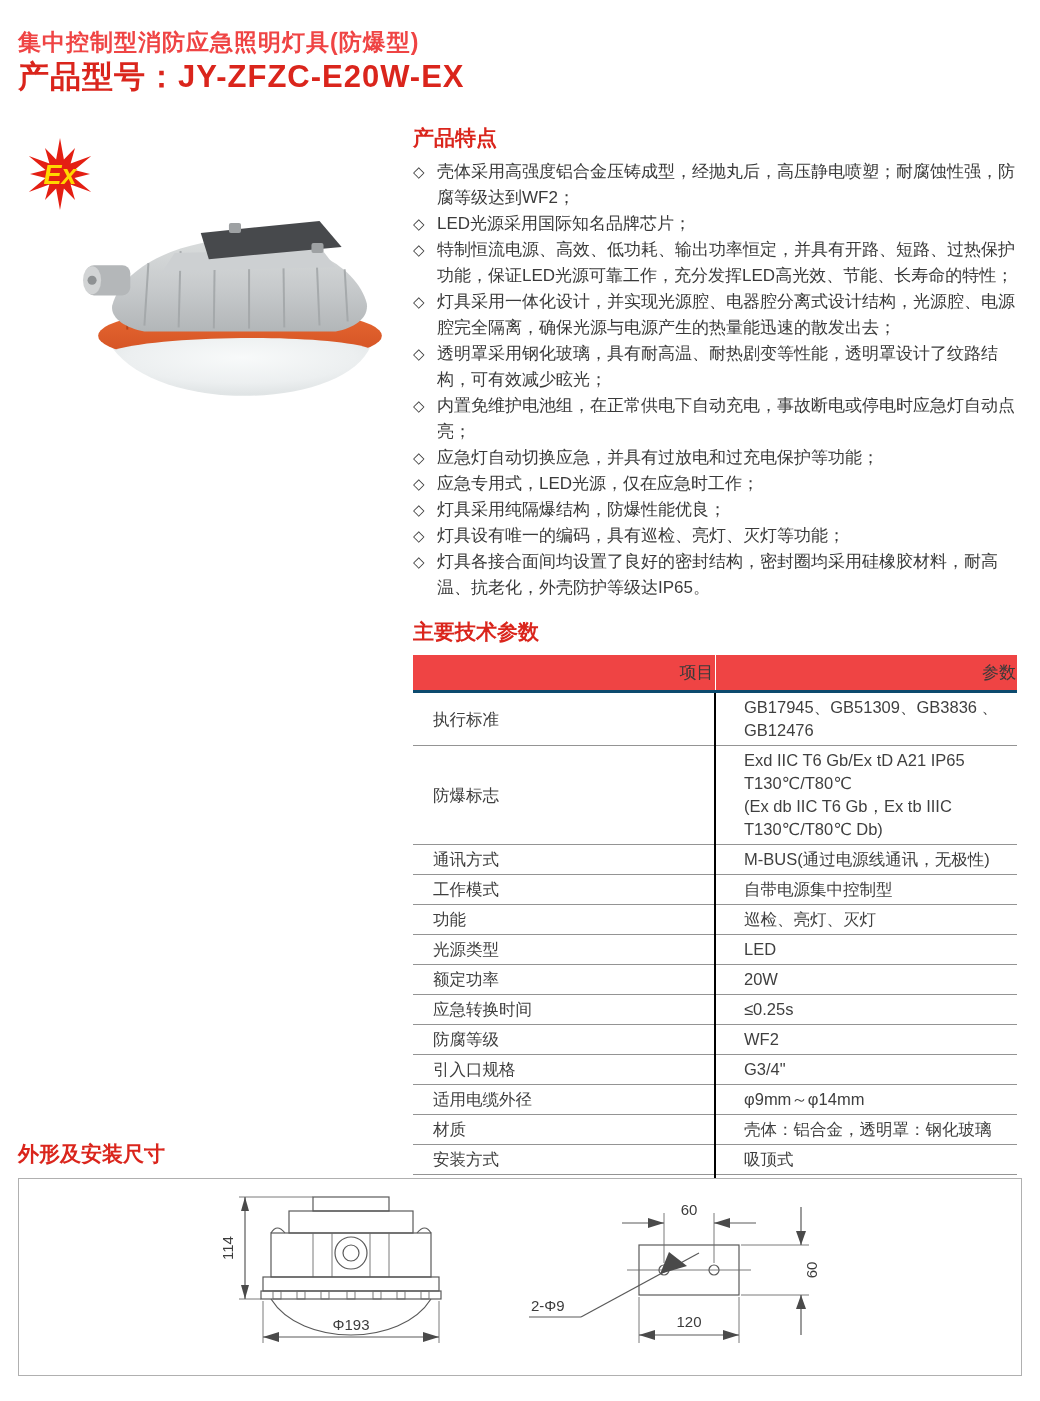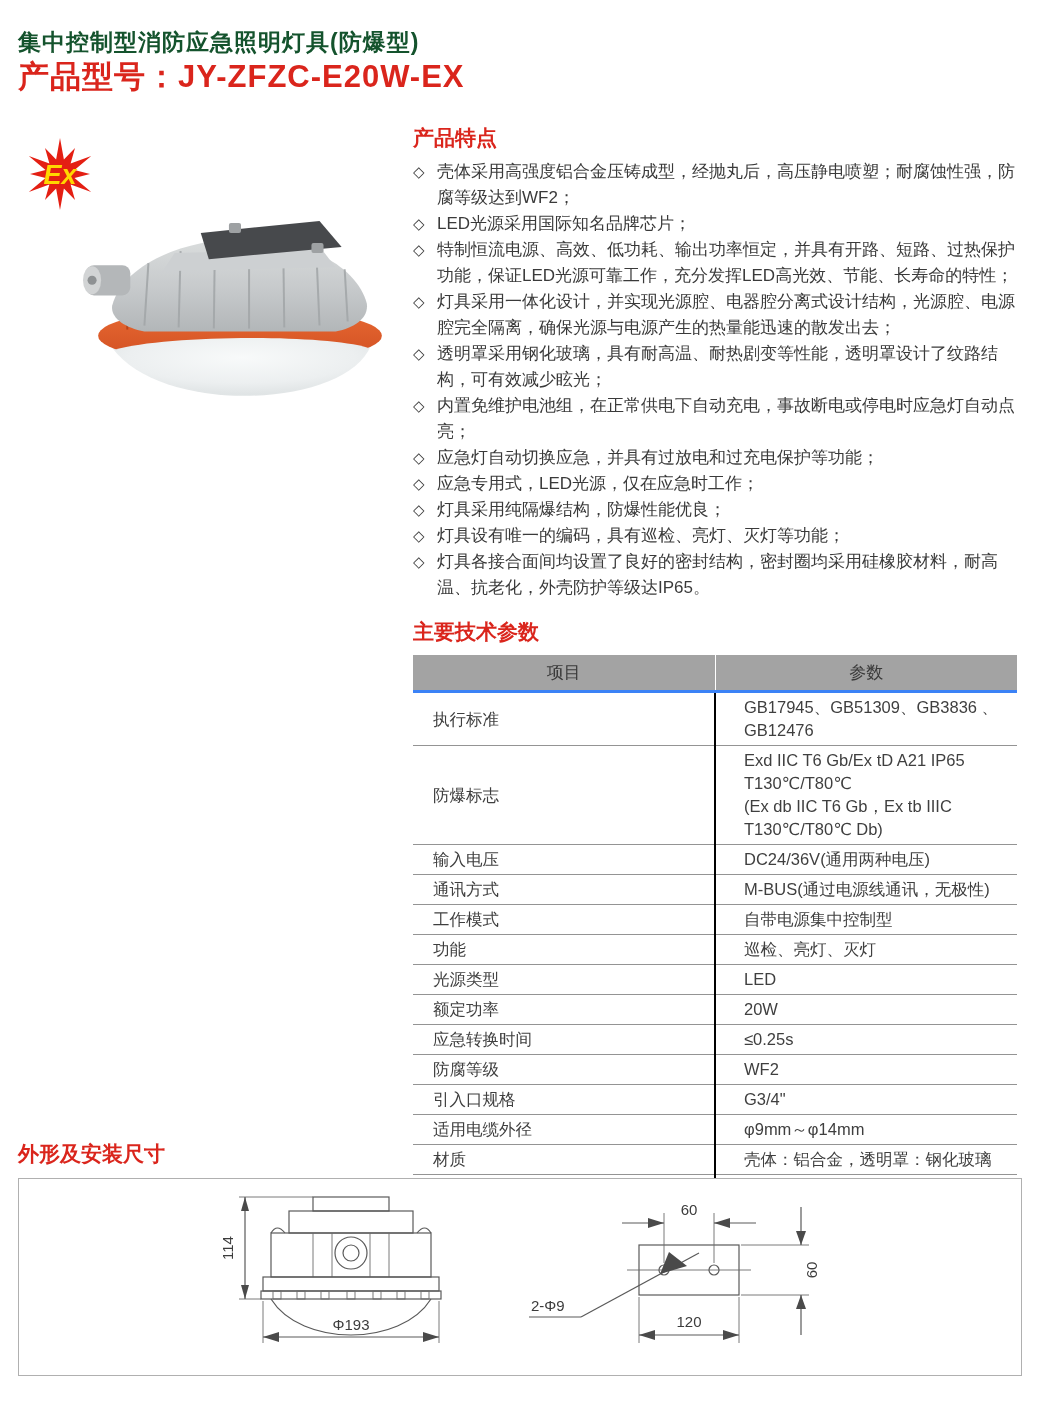--- a/index.html
+++ b/index.html
@@ -2,37 +2,37 @@
 <html><head>
 <meta charset="utf-8">
 <style>
   html,body{margin:0;padding:0;background:#ffffff;}
   .page{
     position:relative;width:1040px;height:1401px;background:#ffffff;
     font-family:"Liberation Sans","DejaVu Sans",sans-serif;color:#3a3a3a;overflow:hidden;
   }
   
   .title-block{position:absolute;left:18px;top:26px;}
-  .title-line1{font-size:23px;font-weight:700;color:#14532d;letter-spacing:1px;line-height:32px;}
+  .title-line1{font-size:23px;font-weight:700;color:#ef4444;letter-spacing:1px;line-height:32px;}
   .title-line2{font-size:31px;font-weight:700;color:#da251c;letter-spacing:1px;line-height:38px;}
   
   .ex-logo{position:absolute;left:16px;top:134px;width:88px;height:80px;}
   .product-photo{position:absolute;left:82px;top:206px;width:315px;height:215px;}
   
   .right-col{position:absolute;left:413px;top:124px;width:612px;}
   .section-heading{font-size:21px;font-weight:700;color:#da251c;line-height:28px;margin:0 0 7px 0;}
   .feature-list{list-style:none;margin:0;padding:0;font-size:17px;line-height:26px;color:#3a3a3a;}
   .feature-list li{display:flex;}
   .feature-list .diamond{flex:0 0 24px;color:#3a3a3a;font-size:15px;}
   .feature-list .ftext{flex:1;}
   .specs-heading{margin-top:17px;}
   table.specs{border-collapse:collapse;width:604px;margin-top:9px;table-layout:fixed;}
   table.specs th{
-    background:#a3a3a3;font-weight:400;font-size:17px;color:#3a3a3a;
-    height:33px;text-align:center;border-bottom:3px solid #3b82f6;
+    background:#ef4444;font-weight:400;font-size:17px;color:#3a3a3a;
+    height:33px;text-align:right;border-bottom:3px solid #0c4a6e;
   }
   table.specs th.c1{border-right:1px solid #ffffff;}
   table.specs td{font-size:16.5px;color:#3f3f3f;line-height:23px;padding:3px 0;border-bottom:1px solid #949494;vertical-align:middle;}
   table.specs td.c1{width:149px;padding-left:20px;border-right:2px solid #000000;}
   table.specs td.c2{padding-left:28px;white-space:pre-line;margin-left:21px;}
   
   .dim-heading{position:absolute;left:18px;top:1140px;}
   .dim-box{position:absolute;left:18px;top:1178px;width:1002px;height:196px;border:1px solid #b0b0b0;background:#fff;}
   .dim-svg{position:absolute;top:6px;}
   .dim-svg.side{left:182px;width:310px;height:182px;}
@@ -170,24 +170,20 @@
       </thead>
       <tbody>
           <tr>
             <td class="c1">执行标准</td>
             <td class="c2">GB17945、GB51309、GB3836 、GB12476</td>
           </tr>
           <tr>
             <td class="c1">防爆标志</td>
             <td class="c2">Exd IIC T6 Gb/Ex tD A21 IP65 T130℃/T80℃
 (Ex db IIC T6 Gb，Ex tb IIIC T130℃/T80℃ Db)</td>
-          </tr>
-          <tr>
-            <td class="c1">输入电压</td>
-            <td class="c2">DC24/36V(通用两种电压)</td>
           </tr>
           <tr>
             <td class="c1">通讯方式</td>
             <td class="c2">M-BUS(通过电源线通讯，无极性)</td>
           </tr>
           <tr>
             <td class="c1">工作模式</td>
             <td class="c2">自带电源集中控制型</td>
           </tr>
           <tr>

